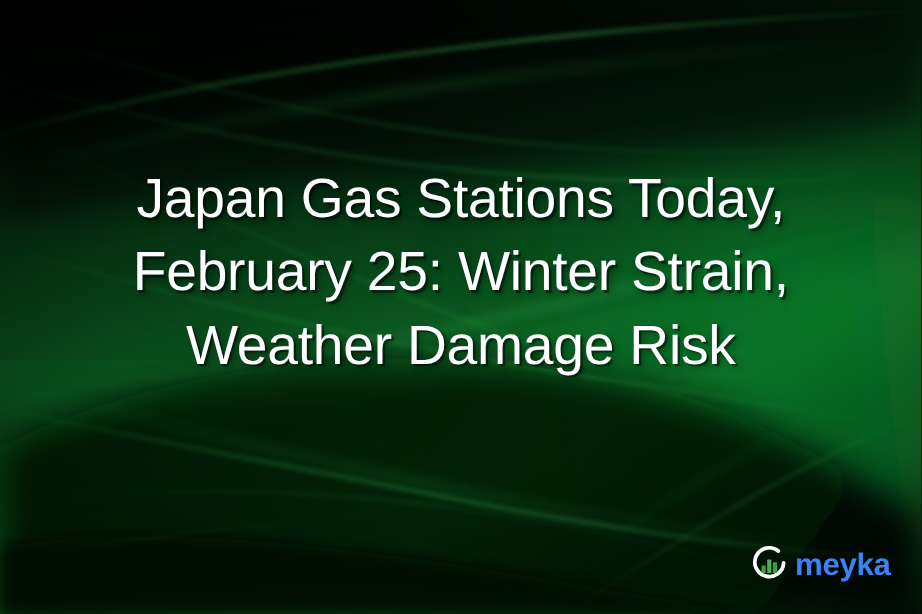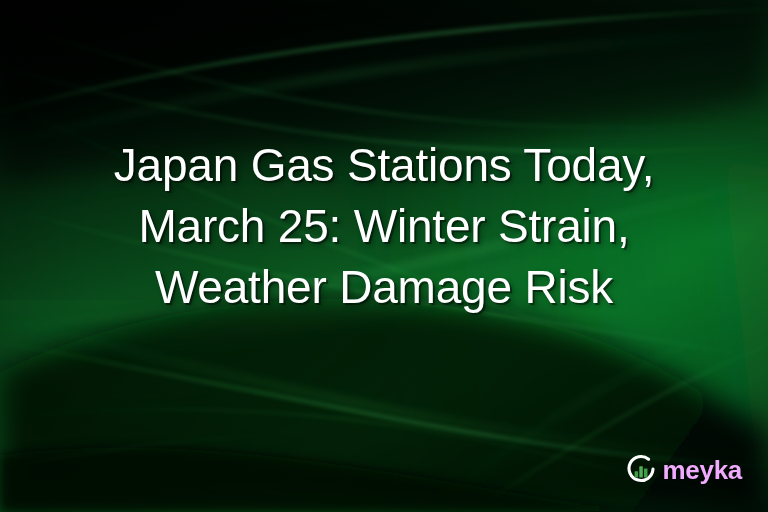--- a/index.html
+++ b/index.html
@@ -70,21 +70,21 @@
     align-items: center;
     gap: 6px;
   }
   .logo-mark {
     width: 32px;
     height: 32px;
     display: block;
     flex: 0 0 auto;
   }
   .logo-word {
-    color: #f0abfc;
+    color: #3b82f6;
     font-family: "Liberation Sans", sans-serif;
     font-size: 26px;
     font-weight: 700;
     letter-spacing: -0.3px;
     line-height: 1;
     position: relative;
     top: 1px;
   }
 </style>
 </head>
@@ -177,21 +177,21 @@
     <path d="M420,512 C520,440 610,370 790,300" stroke="url(#streakSoft)" stroke-width="3" fill="none" filter="url(#blurM)" opacity="0.40"></path>
     <path d="M470,512 C570,448 660,386 790,336" stroke="url(#streak)" stroke-width="1.8" fill="none" filter="url(#blurS)" opacity="0.34"></path>
 
     <path d="M-20,472 C80,452 180,438 300,434" stroke="url(#streakSoft)" stroke-width="2" fill="none" filter="url(#blurS)" opacity="0.26"></path>
   </svg>
 
   <div class="vignette"></div>
 
   <div class="headline-wrap">
     <h1 class="headline">Japan Gas Stations Today,
-March 25: Winter Strain,
+February 25: Winter Strain,
 Weather Damage Risk</h1>
   </div>
 
   <div class="logo">
     <svg class="logo-mark" viewBox="0 0 32 32" aria-hidden="true">
 
       <path d="M23.6 6.2 A 12 12 0 1 0 28 16" fill="none" stroke="#ffffff" stroke-width="3.1" stroke-linecap="round"></path>
 
       <rect x="9.6" y="18.2" width="3.5" height="6.2" rx="0.5" fill="#3d9e45"></rect>
       <rect x="14.3" y="13.2" width="3.5" height="11.2" rx="0.5" fill="#4faf57"></rect>

